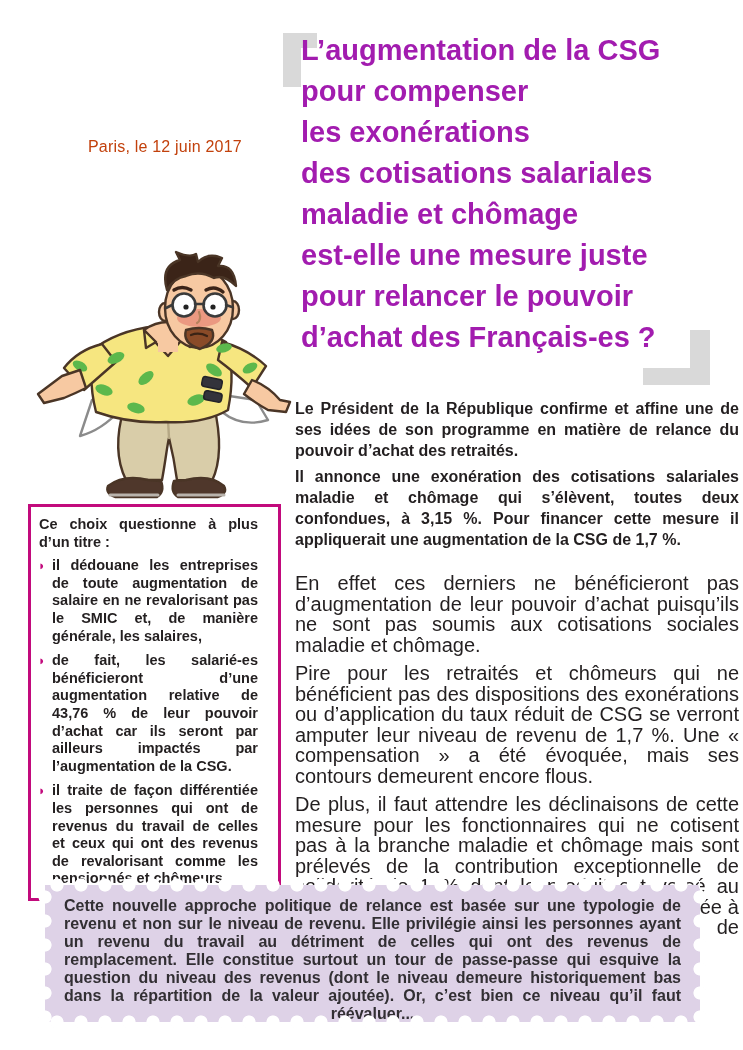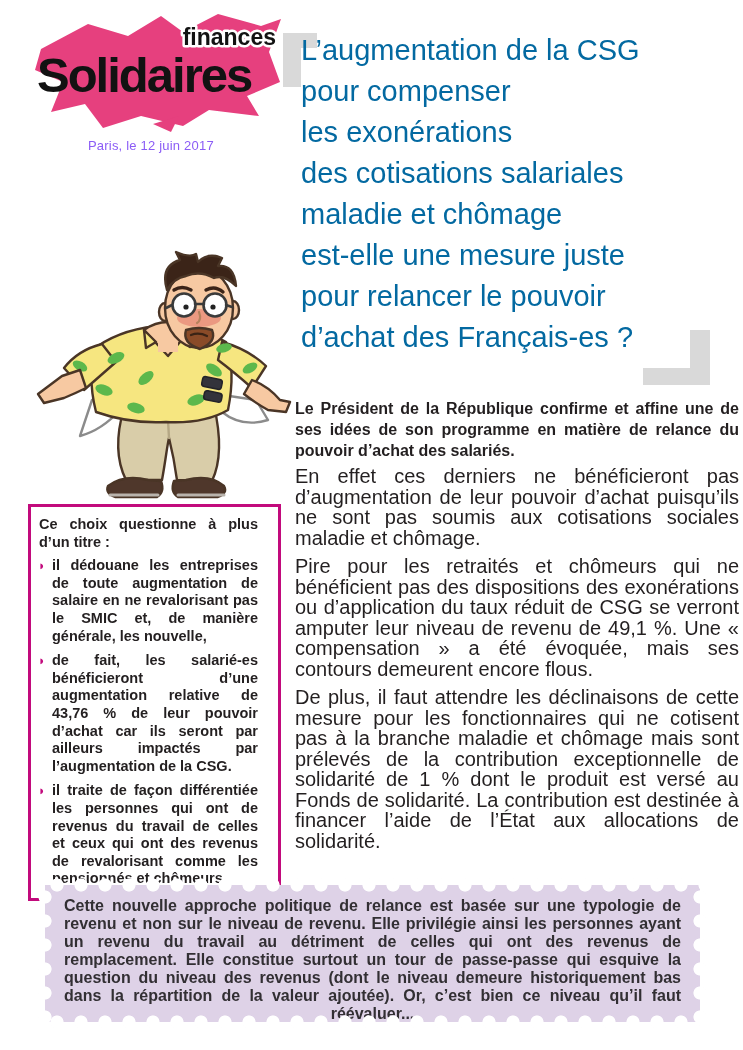--- a/index.html
+++ b/index.html
@@ -9,39 +9,39 @@
     margin:0 auto;
     background:#ffffff;
     font-family:"Liberation Sans",sans-serif;
     color:#231f20;
     overflow:hidden;
   }
   
   .logo{position:absolute;left:33px;top:4px;width:252px;height:132px;}
   .dateline{
     position:absolute;left:88px;top:138px;
-    font-size:13px;color:#8b5cf6;letter-spacing:.2px;
+    font-size:16px;color:#c2410c;letter-spacing:.2px;
   }
   
   .bracket-tl{
     position:absolute;left:283px;top:33px;width:34px;height:54px;
     border-left:18px solid #d9d9d9;border-top:15px solid #d9d9d9;
     box-sizing:border-box;
   }
   .bracket-br{
     position:absolute;left:643px;top:330px;width:67px;height:55px;
     border-right:20px solid #d9d9d9;border-bottom:17px solid #d9d9d9;
     box-sizing:border-box;
   }
   
   .headline{
     position:absolute;left:301px;top:30px;width:430px;
     margin:0;
-    font-size:29px;line-height:41px;font-weight:normal;
-    color:#0369a1;
+    font-size:29px;line-height:41px;font-weight:bold;
+    color:#a21caf;
     white-space:pre-line;
     z-index:2;
   }
   
   .cartoon{position:absolute;left:28px;top:250px;width:276px;height:256px;}
   
   .right-col{position:absolute;left:295px;top:398px;width:444px;}
   .right-col p{margin:0;text-align:justify;}
   .lead{font-weight:bold;font-size:16px;line-height:21px;margin-bottom:5px !important;}
   .lead.last{margin-bottom:23px !important;}
@@ -85,28 +85,20 @@
     background-size:14px 24px;background-repeat:repeat-y;}
   .dots-right{top:0;bottom:0;right:-7px;width:14px;
     background-image:radial-gradient(circle at 7px 12px,#ffffff 6.2px,rgba(255,255,255,0) 6.9px);
     background-size:14px 24px;background-repeat:repeat-y;}
 </style>
 </head>
 <body>
 
 <div class="page">
 
-  <div class="logo">
-    <svg viewBox="0 0 252 132" width="252" height="132">
-      <polygon points="8,45 55,20 95,32 128,12 150,28 185,10 228,22 248,15 236,48 247,78 214,92 226,112 176,106 150,122 108,112 70,124 52,100 18,108 30,78 2,66" fill="#e6407e"></polygon>
-      <polygon points="120,120 146,112 138,128" fill="#e6407e"></polygon>
-      <text x="243" y="41" text-anchor="end" font-family="Liberation Sans, sans-serif" font-size="23" font-weight="bold" fill="#121212" stroke="#ffffff" stroke-width="5" paint-order="stroke" stroke-linejoin="round">finances</text>
-      <text x="4" y="88" font-family="Liberation Sans, sans-serif" font-size="49" font-weight="bold" letter-spacing="-2" fill="#121212">Solidaires</text>
-    </svg>
-  </div>
 
   <div class="dateline">Paris, le 12 juin 2017</div>
 
   <div class="bracket-tl"></div>
   <div class="bracket-br"></div>
   <h1 class="headline">L’augmentation de la CSG
 pour compenser
 les exonérations
 des cotisations salariales
 maladie et chômage
@@ -183,31 +175,32 @@
 
         <path d="M171,62 Q174,70 169,73" fill="none" stroke="#b5825d" stroke-width="2.2"></path>
 
         <path d="M158,80 Q171,76 184,80 Q189,92 172,99 Q154,93 158,80 Z" fill="#8a4b28"></path>
         <path d="M163,85 Q171,82 179,86" fill="none" stroke="#3a2315" stroke-width="2.2"></path>
       </g>
     </g>
   </svg>
 
   <div class="right-col">
-    <p class="lead">Le Président de la République confirme et affine une de ses idées de son programme en matière de relance du pouvoir d’achat des salariés.</p>
+    <p class="lead">Le Président de la République confirme et affine une de ses idées de son programme en matière de relance du pouvoir d’achat des retraités.</p>
+    <p class="lead last">Il annonce une exonération des cotisations salariales maladie et chômage qui s’élèvent, toutes deux confondues, à 3,15 %. Pour financer cette mesure il appliquerait une augmentation de la CSG de 1,7 %.</p>
     <p class="bodyp">En effet ces derniers ne bénéficieront pas d’augmentation de leur pouvoir d’achat puisqu’ils ne sont pas soumis aux cotisations sociales maladie et chômage.</p>
-    <p class="bodyp">Pire pour les retraités et chômeurs qui ne bénéficient pas des dispositions des exonérations ou d’application du taux réduit de CSG se verront amputer leur niveau de revenu de 49,1 %. Une « compensation » a été évoquée, mais ses contours demeurent encore flous.</p>
+    <p class="bodyp">Pire pour les retraités et chômeurs qui ne bénéficient pas des dispositions des exonérations ou d’application du taux réduit de CSG se verront amputer leur niveau de revenu de 1,7 %. Une « compensation » a été évoquée, mais ses contours demeurent encore flous.</p>
     <p class="bodyp">De plus, il faut attendre les déclinaisons de cette mesure pour les fonctionnaires qui ne cotisent pas à la branche maladie et chômage mais sont prélevés de la contribution exceptionnelle de solidarité de 1 % dont le produit est versé au Fonds de solidarité. La contribution est destinée à financer l’aide de l’État aux allocations de solidarité.</p>
   </div>
 
   <div class="side-box">
     <p class="side-box-heading">Ce choix questionne à plus d’un titre :</p>
     <div class="bullet-item">
       <span class="bullet-marker">◗</span>
-      <span>il dédouane les entreprises de toute augmentation de salaire en ne revalorisant pas le SMIC et, de manière générale, les nouvelle,</span>
+      <span>il dédouane les entreprises de toute augmentation de salaire en ne revalorisant pas le SMIC et, de manière générale, les salaires,</span>
     </div>
     <div class="bullet-item">
       <span class="bullet-marker">◗</span>
       <span>de fait, les salarié-es bénéficieront d’une augmentation relative de 43,76 % de leur pouvoir d’achat car ils seront par ailleurs impactés par l’augmentation de la CSG.</span>
     </div>
     <div class="bullet-item">
       <span class="bullet-marker">◗</span>
       <span>il traite de façon différentiée les personnes qui ont de revenus du travail de celles et ceux qui ont des revenus de revalorisant comme les pensionnés et chômeurs.</span>
     </div>
   </div>

